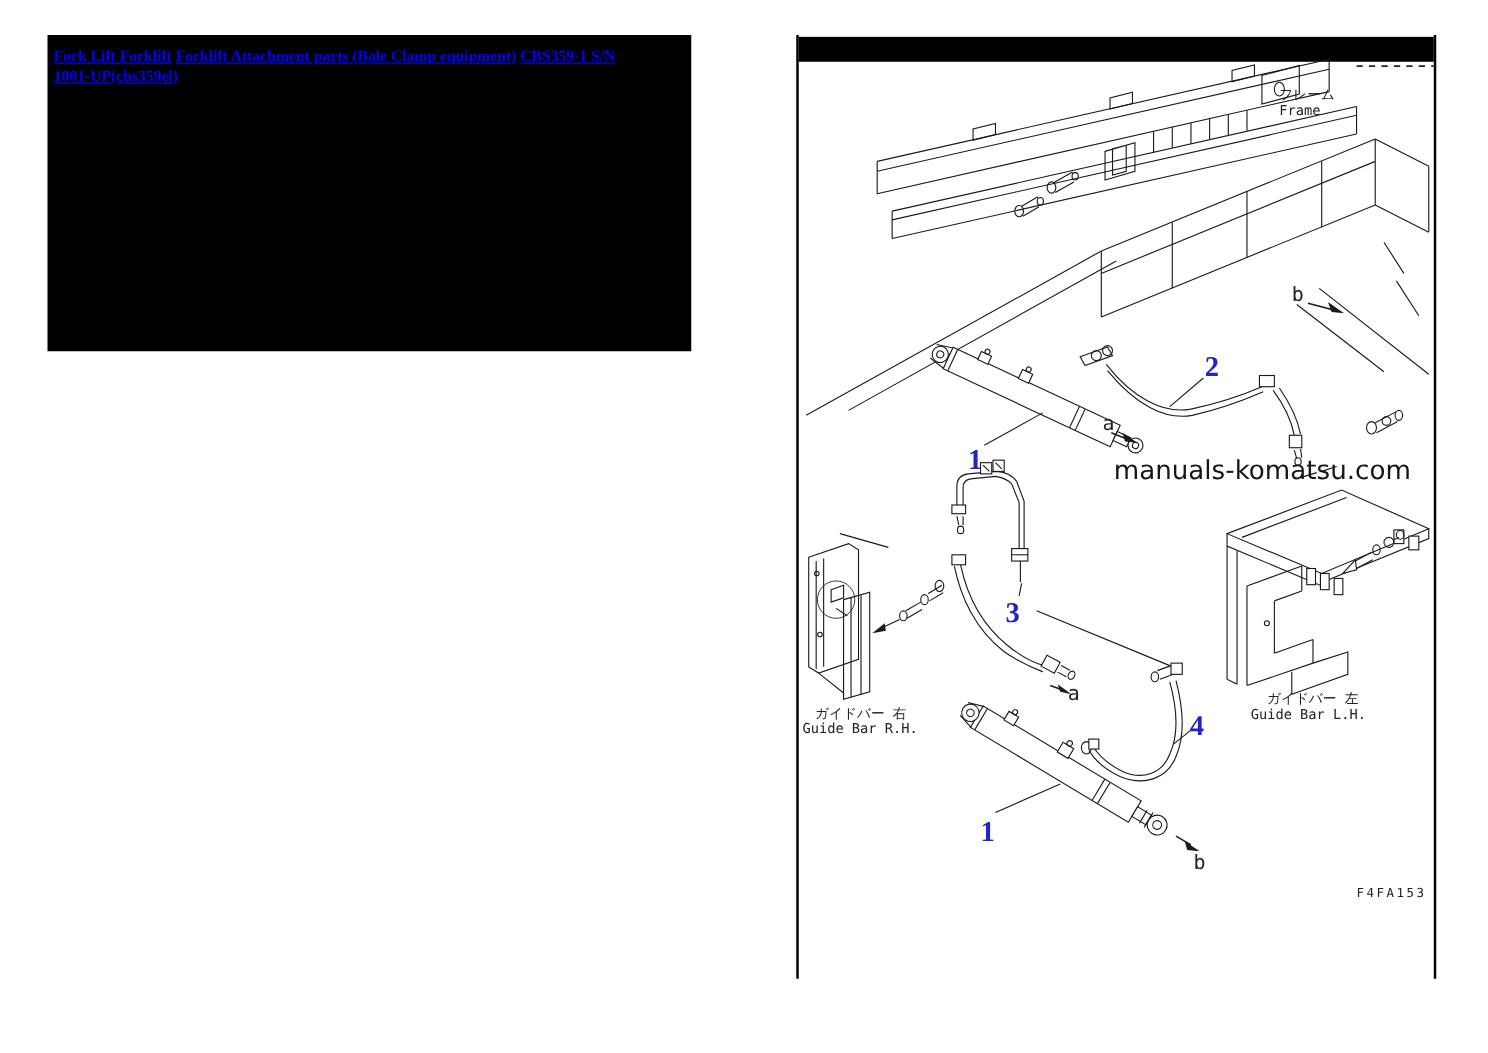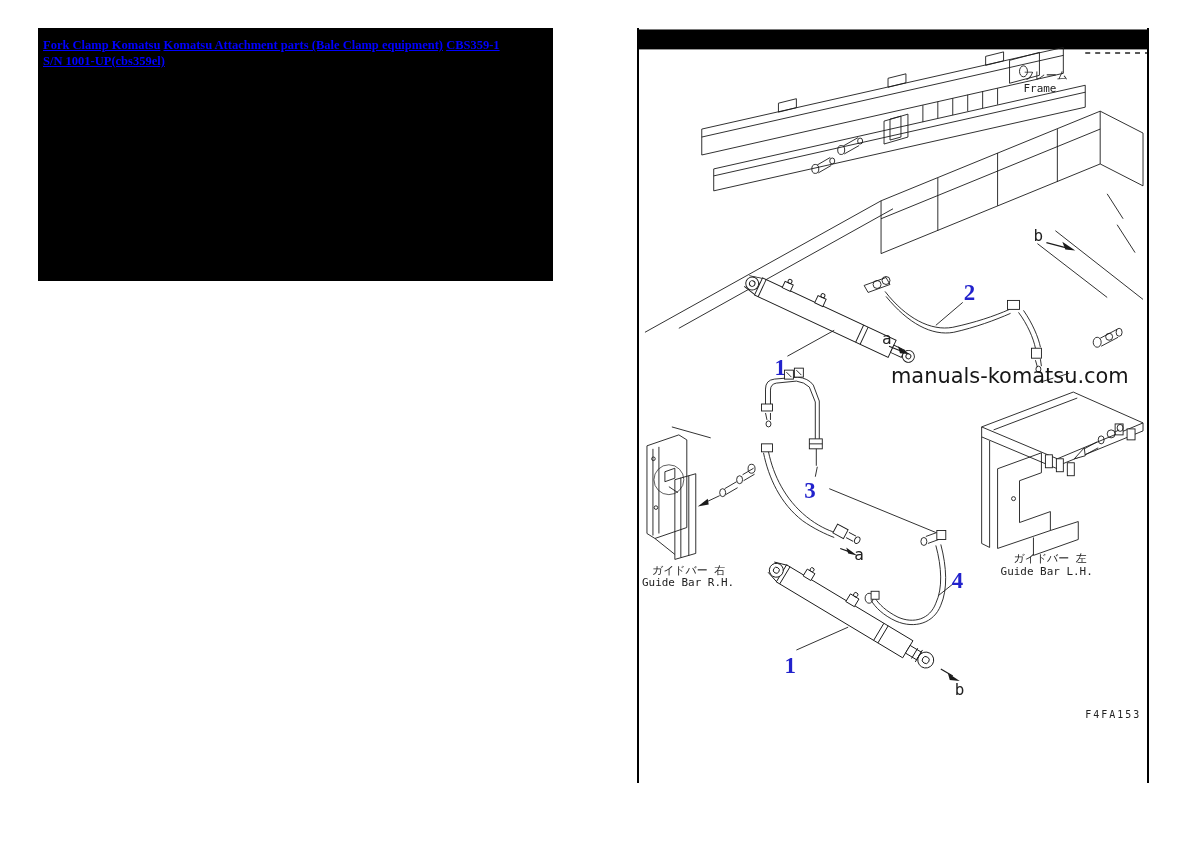--- a/index.html
+++ b/index.html
@@ -17,21 +17,21 @@
   .en{font-family:"DejaVu Sans Mono",monospace;font-size:11px;fill:#222;}
   .callout{font-family:"Liberation Serif",serif;font-weight:bold;font-size:23px;fill:#2222cc;}
   .refletter{font-family:"DejaVu Sans Mono",monospace;font-size:16px;fill:#222;}
   .watermark{font-family:"DejaVu Sans",sans-serif;font-size:21px;fill:#161616;}
   .figcode{font-family:"DejaVu Sans Mono",monospace;font-size:10px;fill:#222;letter-spacing:2px;}
 </style>
 </head>
 <body>
 
 <div class="black-box">
-  <p class="link-para"><a>Fork Clamp Komatsu</a> <a>Komatsu Attachment parts (Bale Clamp equipment)</a> <a>CBS359-1 S/N 1001-UP(cbs359el)</a></p>
+  <p class="link-para"><a>Fork Lift Forklift</a> <a>Forklift Attachment parts (Bale Clamp equipment)</a> <a>CBS359-1 S/N 1001-UP(cbs359el)</a></p>
 </div>
 
 <div class="diagram-panel">
 <svg width="508" height="755" viewBox="0 0 510 755">
 
   <rect x="-2" y="0" width="514" height="20" fill="#000"></rect>
   <line x1="448" y1="23.5" x2="510" y2="23.5" stroke="#222" stroke-width="1.5" stroke-dasharray="5,5"></line>
 
   <g stroke="#1a1a1a" stroke-width="0.9" fill="none">
 

